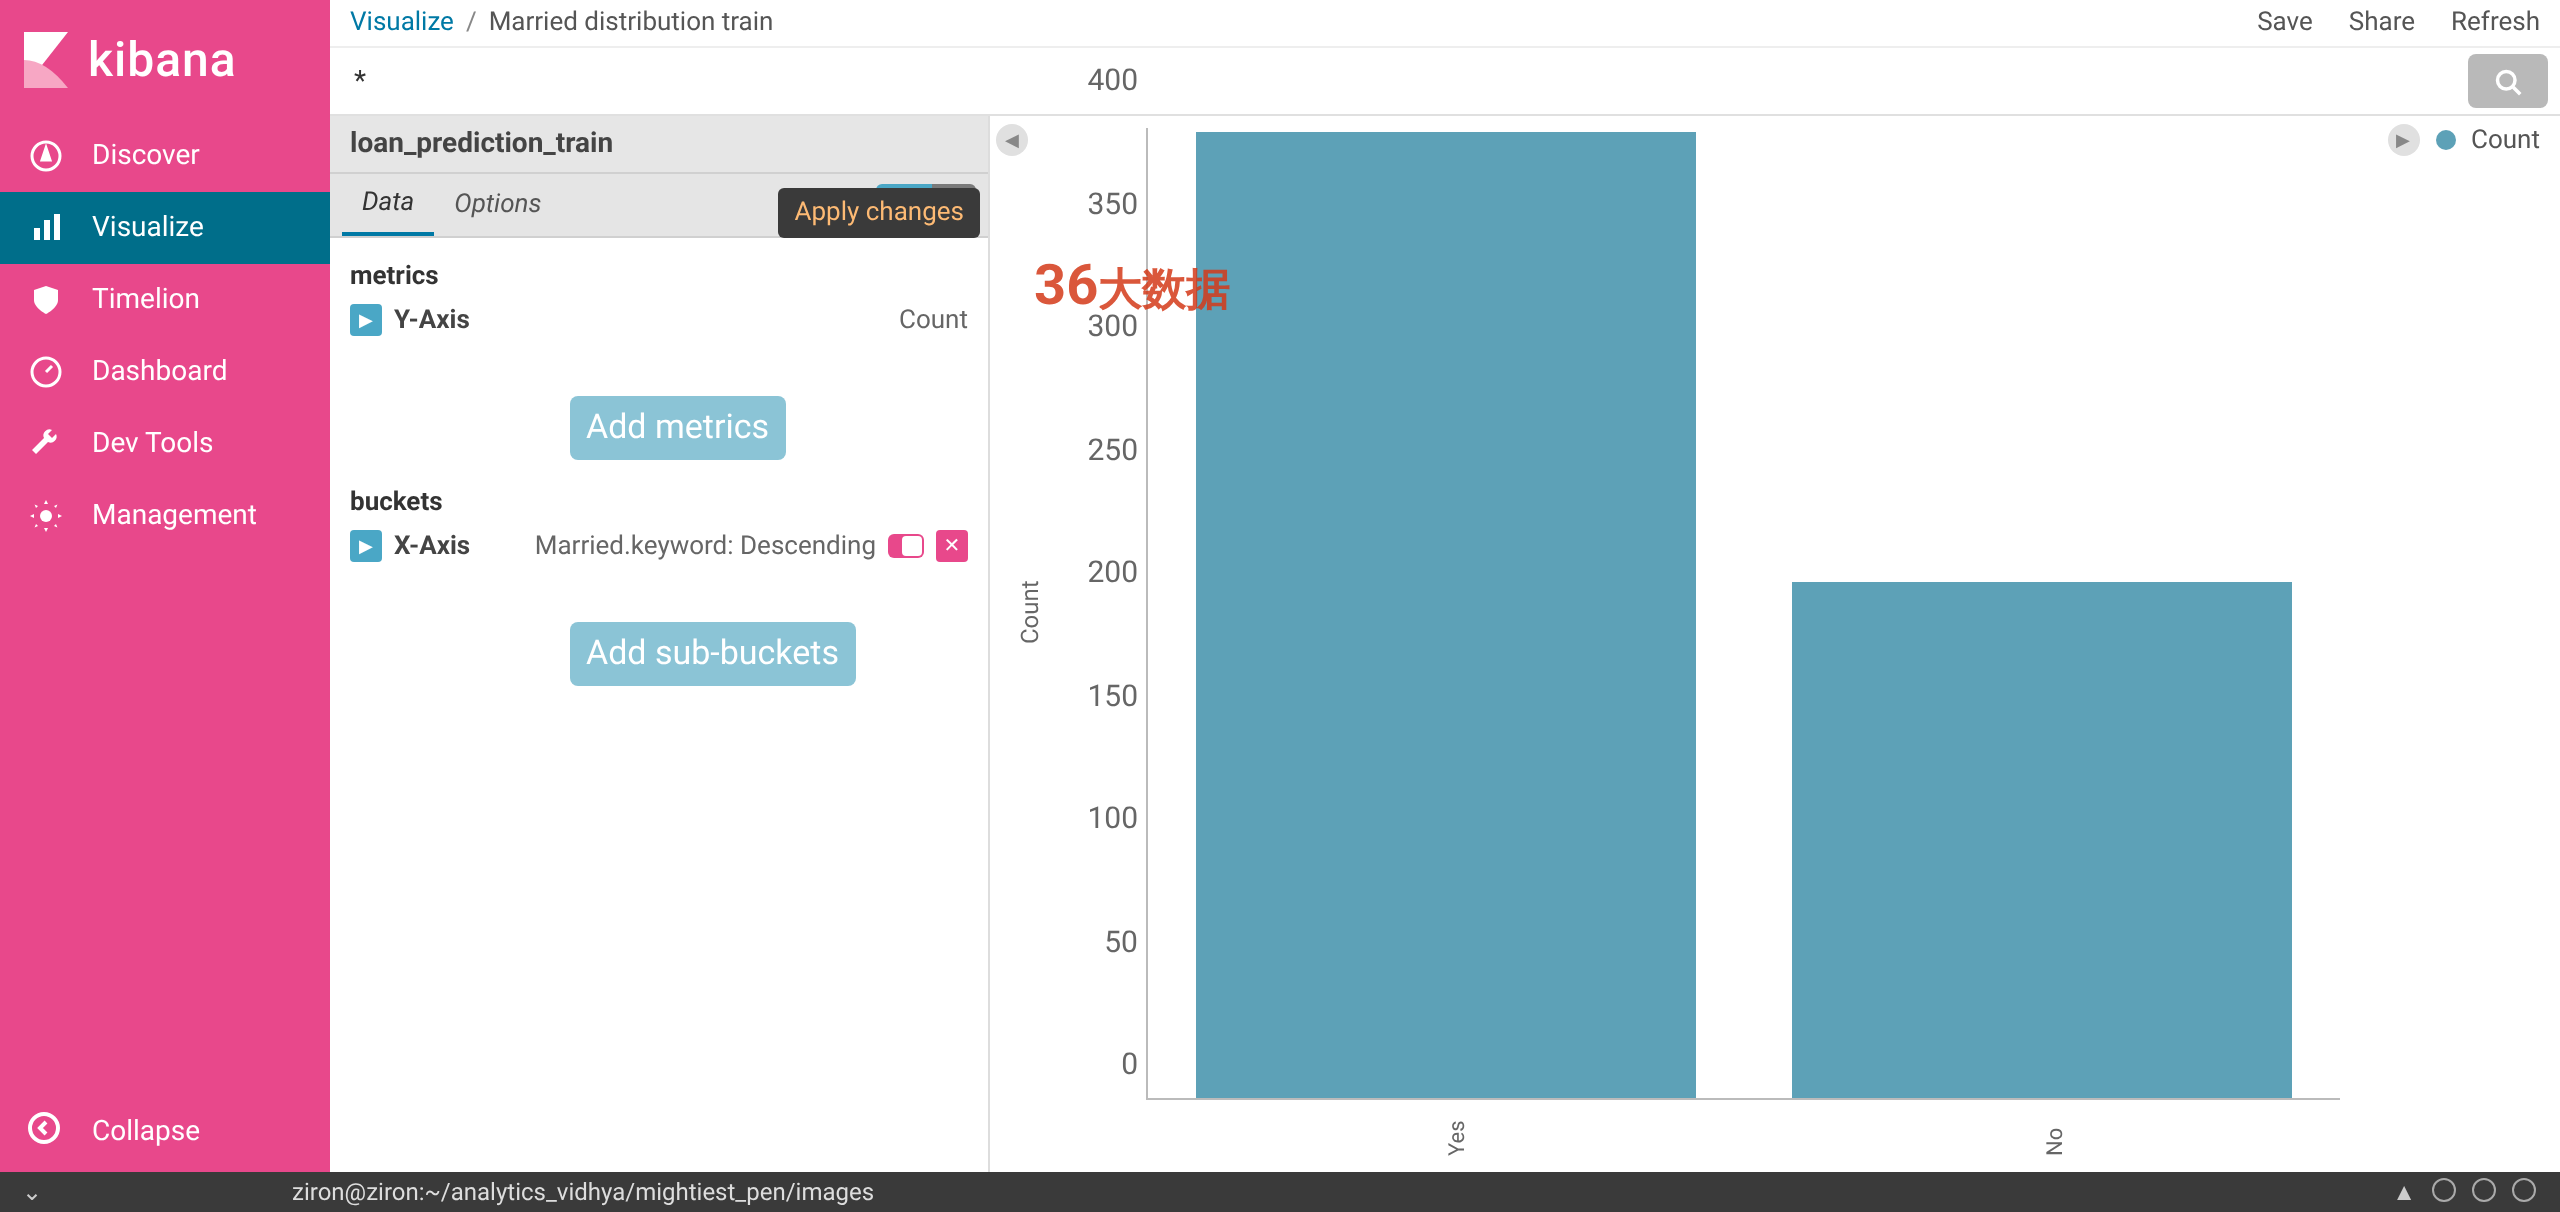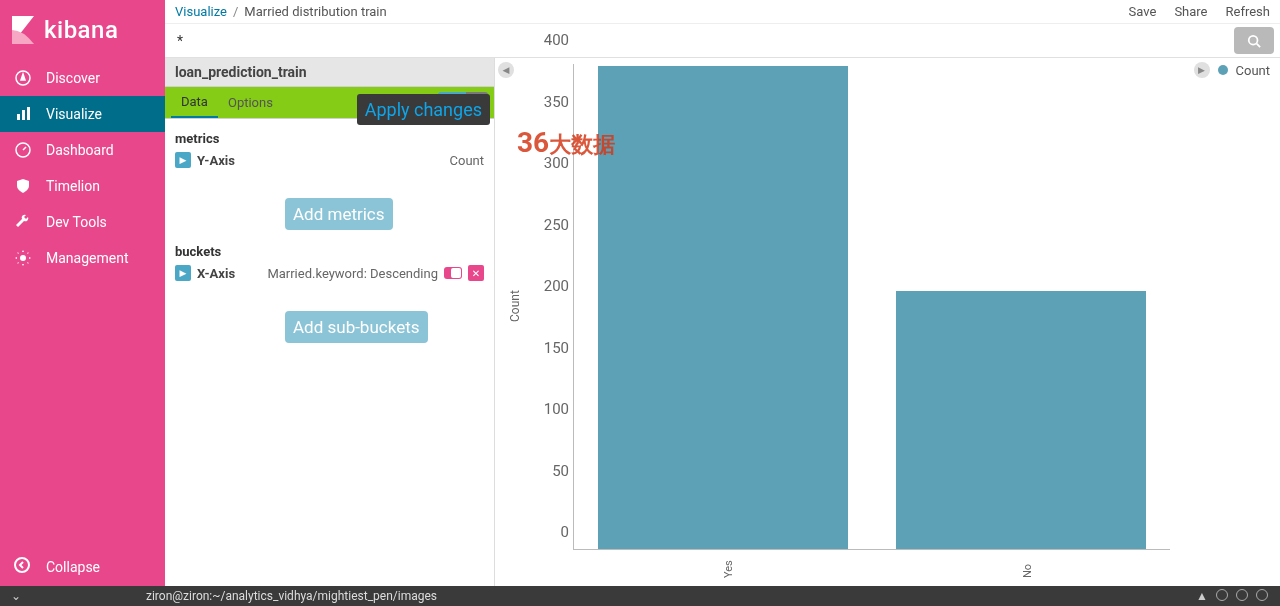--- a/index.html
+++ b/index.html
@@ -19,27 +19,27 @@
 .crumb-link { color: #0079a5; cursor: pointer; }
 .crumb-sep { margin: 0 6px; color: #888; }
 .top-actions { margin-left: auto; display: flex; gap: 18px; }
 .top-actions span { color: #555; cursor: pointer; }
 .searchbar { height: 34px; display: flex; align-items: stretch; border-bottom: 1px solid #e0e0e0; }
 .search-input { flex: 1; padding: 0 12px; font-size: 14px; color: #333; display: flex; align-items: center; }
 .search-btn { width: 40px; background: #b9b9b9; display: flex; align-items: center; justify-content: center; margin: 3px 6px 3px 3px; border-radius: 4px; cursor: pointer; }
 .workspace { flex: 1; display: flex; min-height: 0; }
 .editor { width: 330px; border-right: 1px solid #ddd; display: flex; flex-direction: column; background: #fff; position: relative; }
 .editor-header { background: #e6e6e6; padding: 6px 10px; font-weight: 700; color: #444; font-size: 14px; border-bottom: 1px solid #d0d0d0; }
-.tabs-row { background: #84cc16; display: flex; align-items: center; border-bottom: 1px solid #d0d0d0; height: 32px; padding: 0 6px; }
+.tabs-row { background: #e5e5e5; display: flex; align-items: center; border-bottom: 1px solid #d0d0d0; height: 32px; padding: 0 6px; font-style: italic; }
 .tab { padding: 7px 10px; font-size: 13px; color: #555; cursor: pointer; }
 .tab.active { border-bottom: 2px solid #0079a5; color: #333; }
 .tab-buttons { margin-left: auto; display: flex; }
 .apply-btn { background: #4aa7c6; color: #fff; width: 28px; height: 22px; display: flex; align-items: center; justify-content: center; border-radius: 3px 0 0 3px; cursor: pointer; }
 .discard-btn { background: #7a7a7a; color: #fff; width: 22px; height: 22px; display: flex; align-items: center; justify-content: center; border-radius: 0 3px 3px 0; font-size: 10px; cursor: pointer; }
-.tooltip { position: absolute; top: 36px; right: 4px; background: #3a3a3a; color: #0ea5e9; font-size: 18px; padding: 5px 8px; border-radius: 3px; z-index: 5; }
+.tooltip { position: absolute; top: 36px; right: 4px; background: #3a3a3a; color: #fdba74; font-size: 13px; padding: 5px 8px; border-radius: 3px; z-index: 5; }
 .editor-body { padding: 8px 10px 10px 10px; font-size: 13px; color: #444; }
 .section-title { font-weight: 700; margin: 4px 0 6px 0; color: #333; }
 .agg-row { display: flex; align-items: center; margin-bottom: 6px; }
 .agg-chip { width: 16px; height: 16px; background: #4aa7c6; color: #fff; display: flex; align-items: center; justify-content: center; border-radius: 2px; margin-right: 6px; font-size: 9px; }
 .agg-name { font-weight: 700; color: #444; }
 .agg-right { margin-left: auto; color: #666; display: flex; align-items: center; gap: 6px; }
 .toggle { width: 18px; height: 12px; background: #e8488b; border-radius: 3px; position: relative; }
 .toggle::after { content: ""; position: absolute; right: 1px; top: 1px; width: 10px; height: 10px; background: #fff; border-radius: 2px; }
 .del-btn { width: 16px; height: 16px; background: #e8488b; color: #fff; display: flex; align-items: center; justify-content: center; border-radius: 2px; font-size: 10px; cursor: pointer; }
 .add-btn { background: #8bc4d6; color: #fff; padding: 6px 8px; border-radius: 4px; font-size: 17px; cursor: pointer; display: inline-block; margin: 24px 0 10px 110px; }
@@ -96,34 +96,34 @@
             <svg width="16" height="16" viewBox="0 0 16 16" fill="#fff">
               <rect x="2" y="8" width="3" height="6"></rect>
               <rect x="7" y="4" width="3" height="10"></rect>
               <rect x="12" y="1" width="3" height="13"></rect>
             </svg>
           </span>
         <span>Visualize</span>
       </div>
       <div class="nav-item">
         <span class="icon">
+            <svg width="16" height="16" viewBox="0 0 16 16" fill="#fff">
+              <path d="M8 1 L14 3 V8 C14 12 8 15 8 15 C8 15 2 12 2 8 V3 Z"></path>
+            </svg>
+          </span>
+        <span>Timelion</span>
+      </div>
+      <div class="nav-item">
+        <span class="icon">
             <svg width="16" height="16" viewBox="0 0 16 16" fill="none" stroke="#fff" stroke-width="1.5">
               <circle cx="8" cy="8" r="7"></circle>
               <path d="M8 8 L11 5"></path>
             </svg>
           </span>
         <span>Dashboard</span>
-      </div>
-      <div class="nav-item">
-        <span class="icon">
-            <svg width="16" height="16" viewBox="0 0 16 16" fill="#fff">
-              <path d="M8 1 L14 3 V8 C14 12 8 15 8 15 C8 15 2 12 2 8 V3 Z"></path>
-            </svg>
-          </span>
-        <span>Timelion</span>
       </div>
       <div class="nav-item">
         <span class="icon">
             <svg width="16" height="16" viewBox="0 0 16 16" fill="#fff">
               <path d="M13 3 a3 3 0 0 1 -4 4 L3 13 L1 11 L7 5 a3 3 0 0 1 4 -4 L9 3 L11 5 Z"></path>
             </svg>
           </span>
         <span>Dev Tools</span>
       </div>
       <div class="nav-item">

